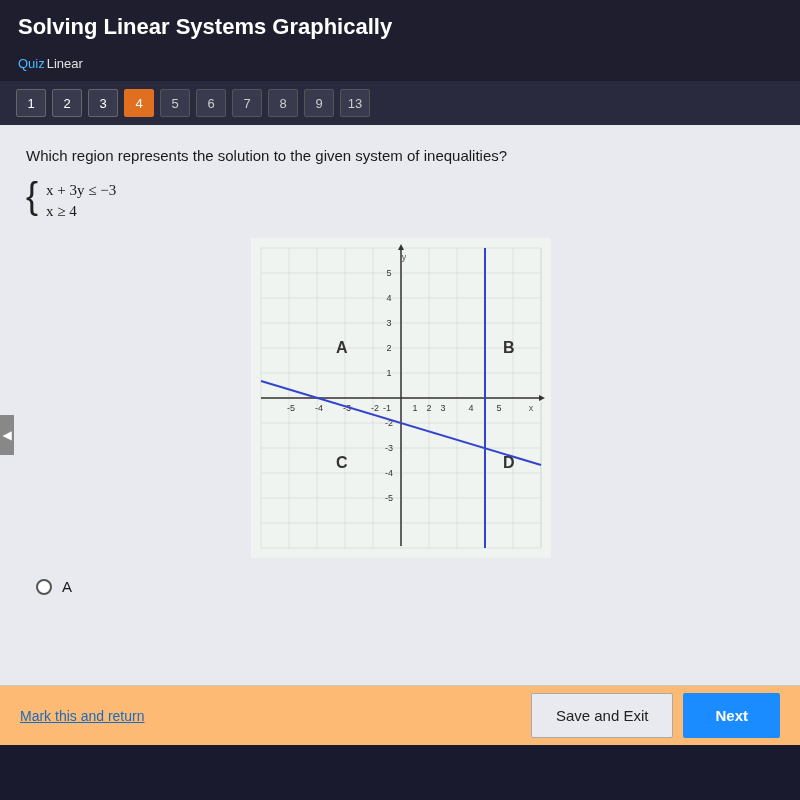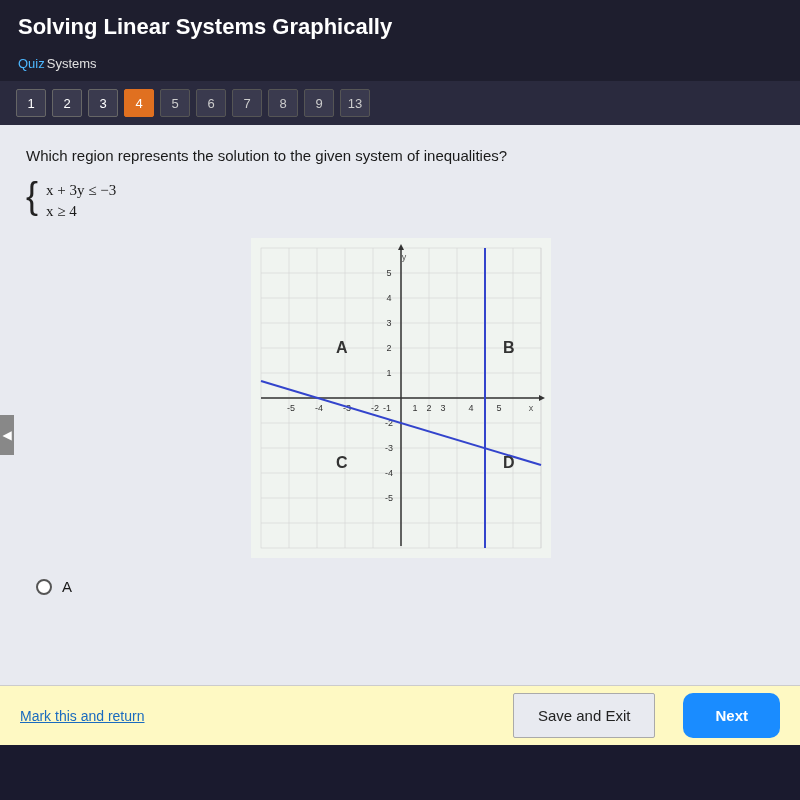--- a/index.html
+++ b/index.html
@@ -133,21 +133,21 @@
       width: 16px;
       height: 16px;
       border-radius: 50%;
       border: 2px solid #555;
       background: white;
       flex-shrink: 0;
     }
 
     
     .footer {
-      background: #fef9c3;
+      background: #fdba74;
       border-top: 1px solid #ccc;
       padding: 12px 20px;
       display: flex;
       justify-content: space-between;
       align-items: center;
       position: absolute;
       bottom: 0;
       left: 0;
       right: 0;
       height: 60px;
@@ -155,39 +155,39 @@
     .mark-return-link {
       color: #1a6bbf;
       font-size: 14px;
       text-decoration: underline;
       cursor: pointer;
       background: none;
       border: none;
     }
     .footer-buttons {
       display: flex;
-      gap: 28px;
+      gap: 10px;
     }
     .btn-save-exit {
       padding: 10px 24px;
       background: #e8eaf0;
       border: 1px solid #aaa;
       color: #222;
       font-size: 15px;
       cursor: pointer;
       border-radius: 2px;
     }
     .btn-next {
       padding: 14px 32px;
       background: #1a8cff;
       border: none;
       color: #fff;
       font-size: 15px;
       cursor: pointer;
-      border-radius: 10px;
+      border-radius: 2px;
       font-weight: bold;
     }
 
     .left-arrow {
       position: absolute;
       left: 0;
       top: 50%;
       transform: translateY(-50%);
       width: 14px;
       height: 40px;
@@ -200,21 +200,21 @@
       font-size: 12px;
     }
   </style>
 </head>
 <body>
 
 <div class="header">
   <div class="header-title">Solving Linear Systems Graphically</div>
   <div class="header-subtitle">
     <span>Quiz</span>
-    <span>Systems</span>
+    <span>Linear</span>
   </div>
 </div>
 
 <div class="question-nav">
   <div class="q-btn visited">1</div>
   <div class="q-btn visited">2</div>
   <div class="q-btn visited">3</div>
   <div class="q-btn active">4</div>
   <div class="q-btn">5</div>
   <div class="q-btn">6</div>

